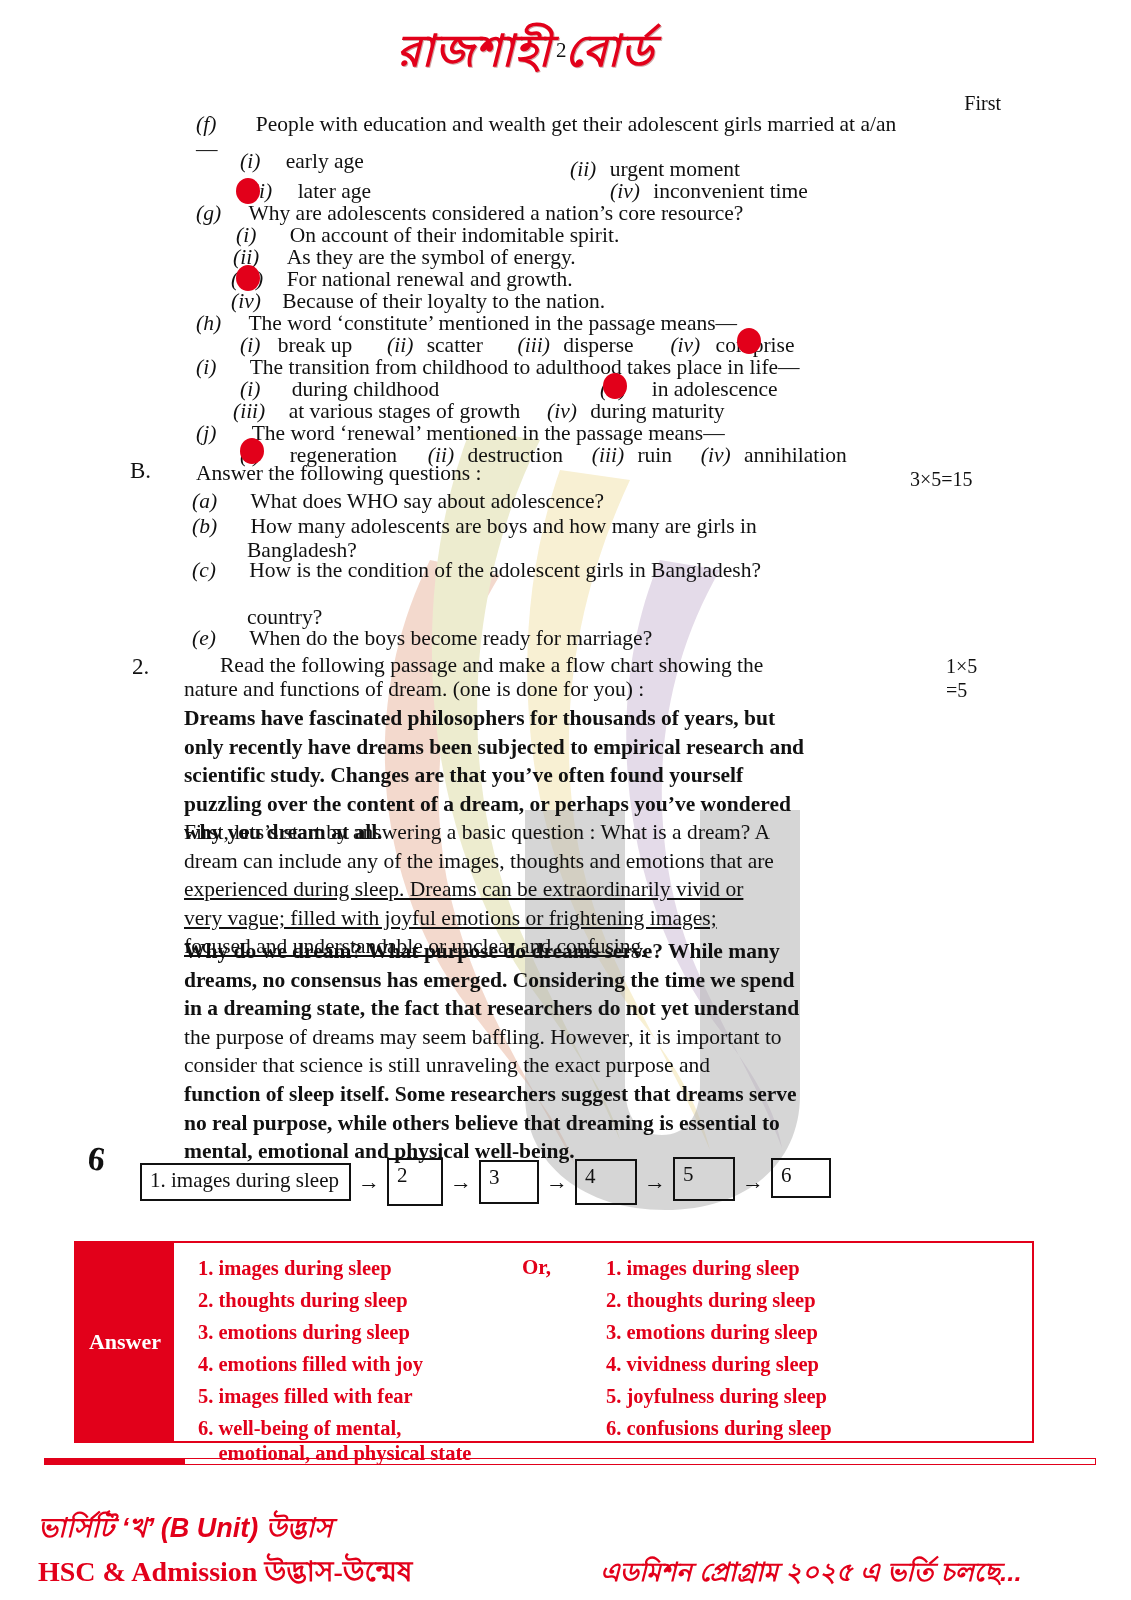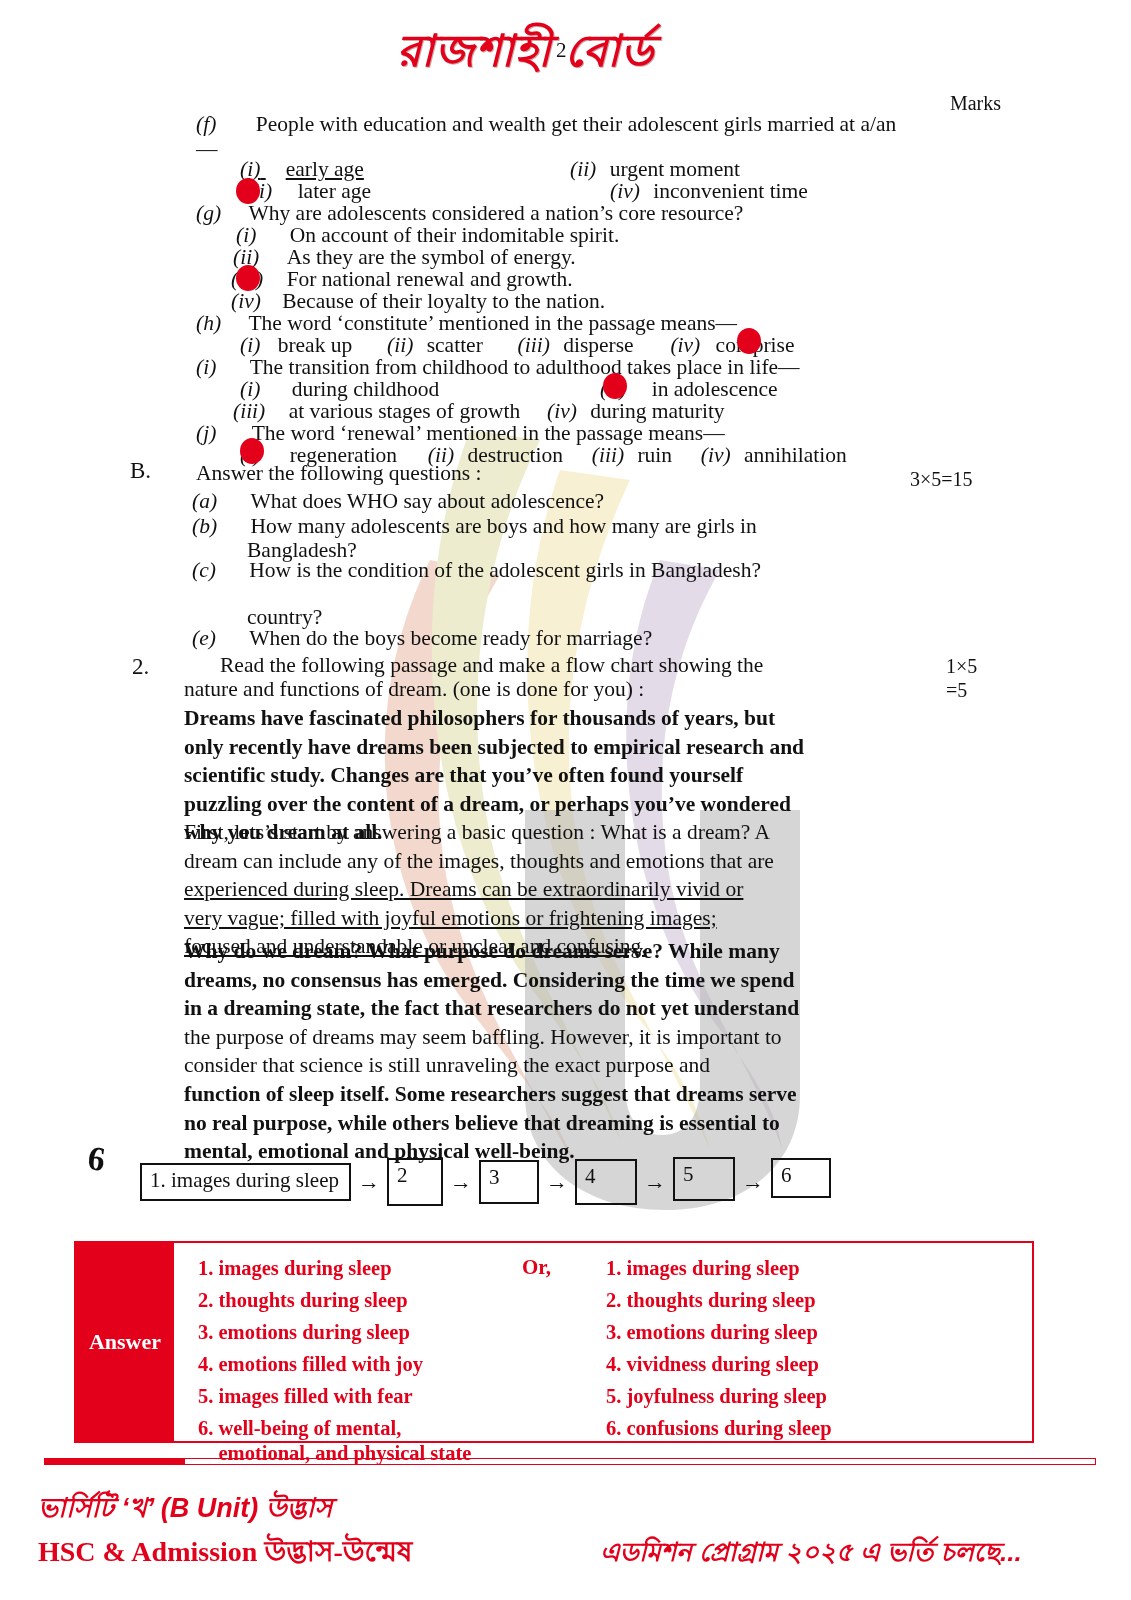--- a/index.html
+++ b/index.html
@@ -131,21 +131,21 @@
   }
 
   
   #footer-rule {
     position:absolute; left:44px; top:1458px;
     width:1052px; height:7px;
     border:1px solid #e2001a;
     z-index:4;
   }
   #footer-rule .cap { width:140px; height:100%; background:#e2001a; }
-  .footer { position:absolute; z-index:4; color:#e2001a; font-weight:bold; }
+  .footer { position:absolute; z-index:4; color:#e2001a; font-weight:bold;margin-top:20px; }
   #footer-l1 { left:38px; top:1487px; font-size:27px; font-family:"Liberation Sans", sans-serif; font-style:italic; }
   #footer-l2 { left:38px; top:1530px; font-size:28px; font-family:"Liberation Serif", serif; }
   #footer-r  { left:600px; top:1532px; font-size:26px; font-family:"Liberation Sans", sans-serif; font-style:italic; }
   .bn { font-family:"Liberation Sans", sans-serif;text-align:right; }
 </style>
 </head>
 <body>
 
 <svg id="watermark" viewBox="0 0 1131 1600" preserveAspectRatio="none">
   <g opacity="0.75">
@@ -162,29 +162,29 @@
     <path d="M525 810 L525 1095 C525 1165, 585 1210, 665 1210 C 745 1210, 800 1165, 800 1095
              L800 810 L700 810 L700 1085 C700 1118, 685 1135, 662 1135 C 639 1135, 625 1118, 625 1085
              L625 810 Z" fill="#b5b5b5"></path>
   </g>
 </svg>
 
 <div class="board-header">
   <span class="board-name bn">রাজশাহী বোর্ড</span>
 </div>
 <div class="page-no">2</div>
-<div class="marks-label">Marks</div>
+<div class="marks-label">First</div>
 
 <div class="sheet">
 
   <div class="row" style="left:196px; top:112px; width:712px;">
     <span class="qlabel">(f)</span>
     <span style="display:inline-block; width:34px;"></span><span>People with education and wealth get their adolescent girls married at a/an—</span>
   </div>
-  <div class="row" style="left:240px; top:157px;text-decoration:underline;">
+  <div class="row" style="left:240px; top:149px;">
     <span class="opt-it">(i)</span>
     <span style="display:inline-block;width:20px"></span><span>early age</span>
   </div>
   <div class="row" style="left:570px; top:157px;">
     <span class="opt-it">(ii)</span>
     <span style="display:inline-block;width:8px"></span><span>urgent moment</span>
   </div>
   <div class="row" style="left:240px; top:179px;">
     <span class="opt-it">(iii)</span>
     <span style="display:inline-block;width:20px"></span><span>later age</span>

